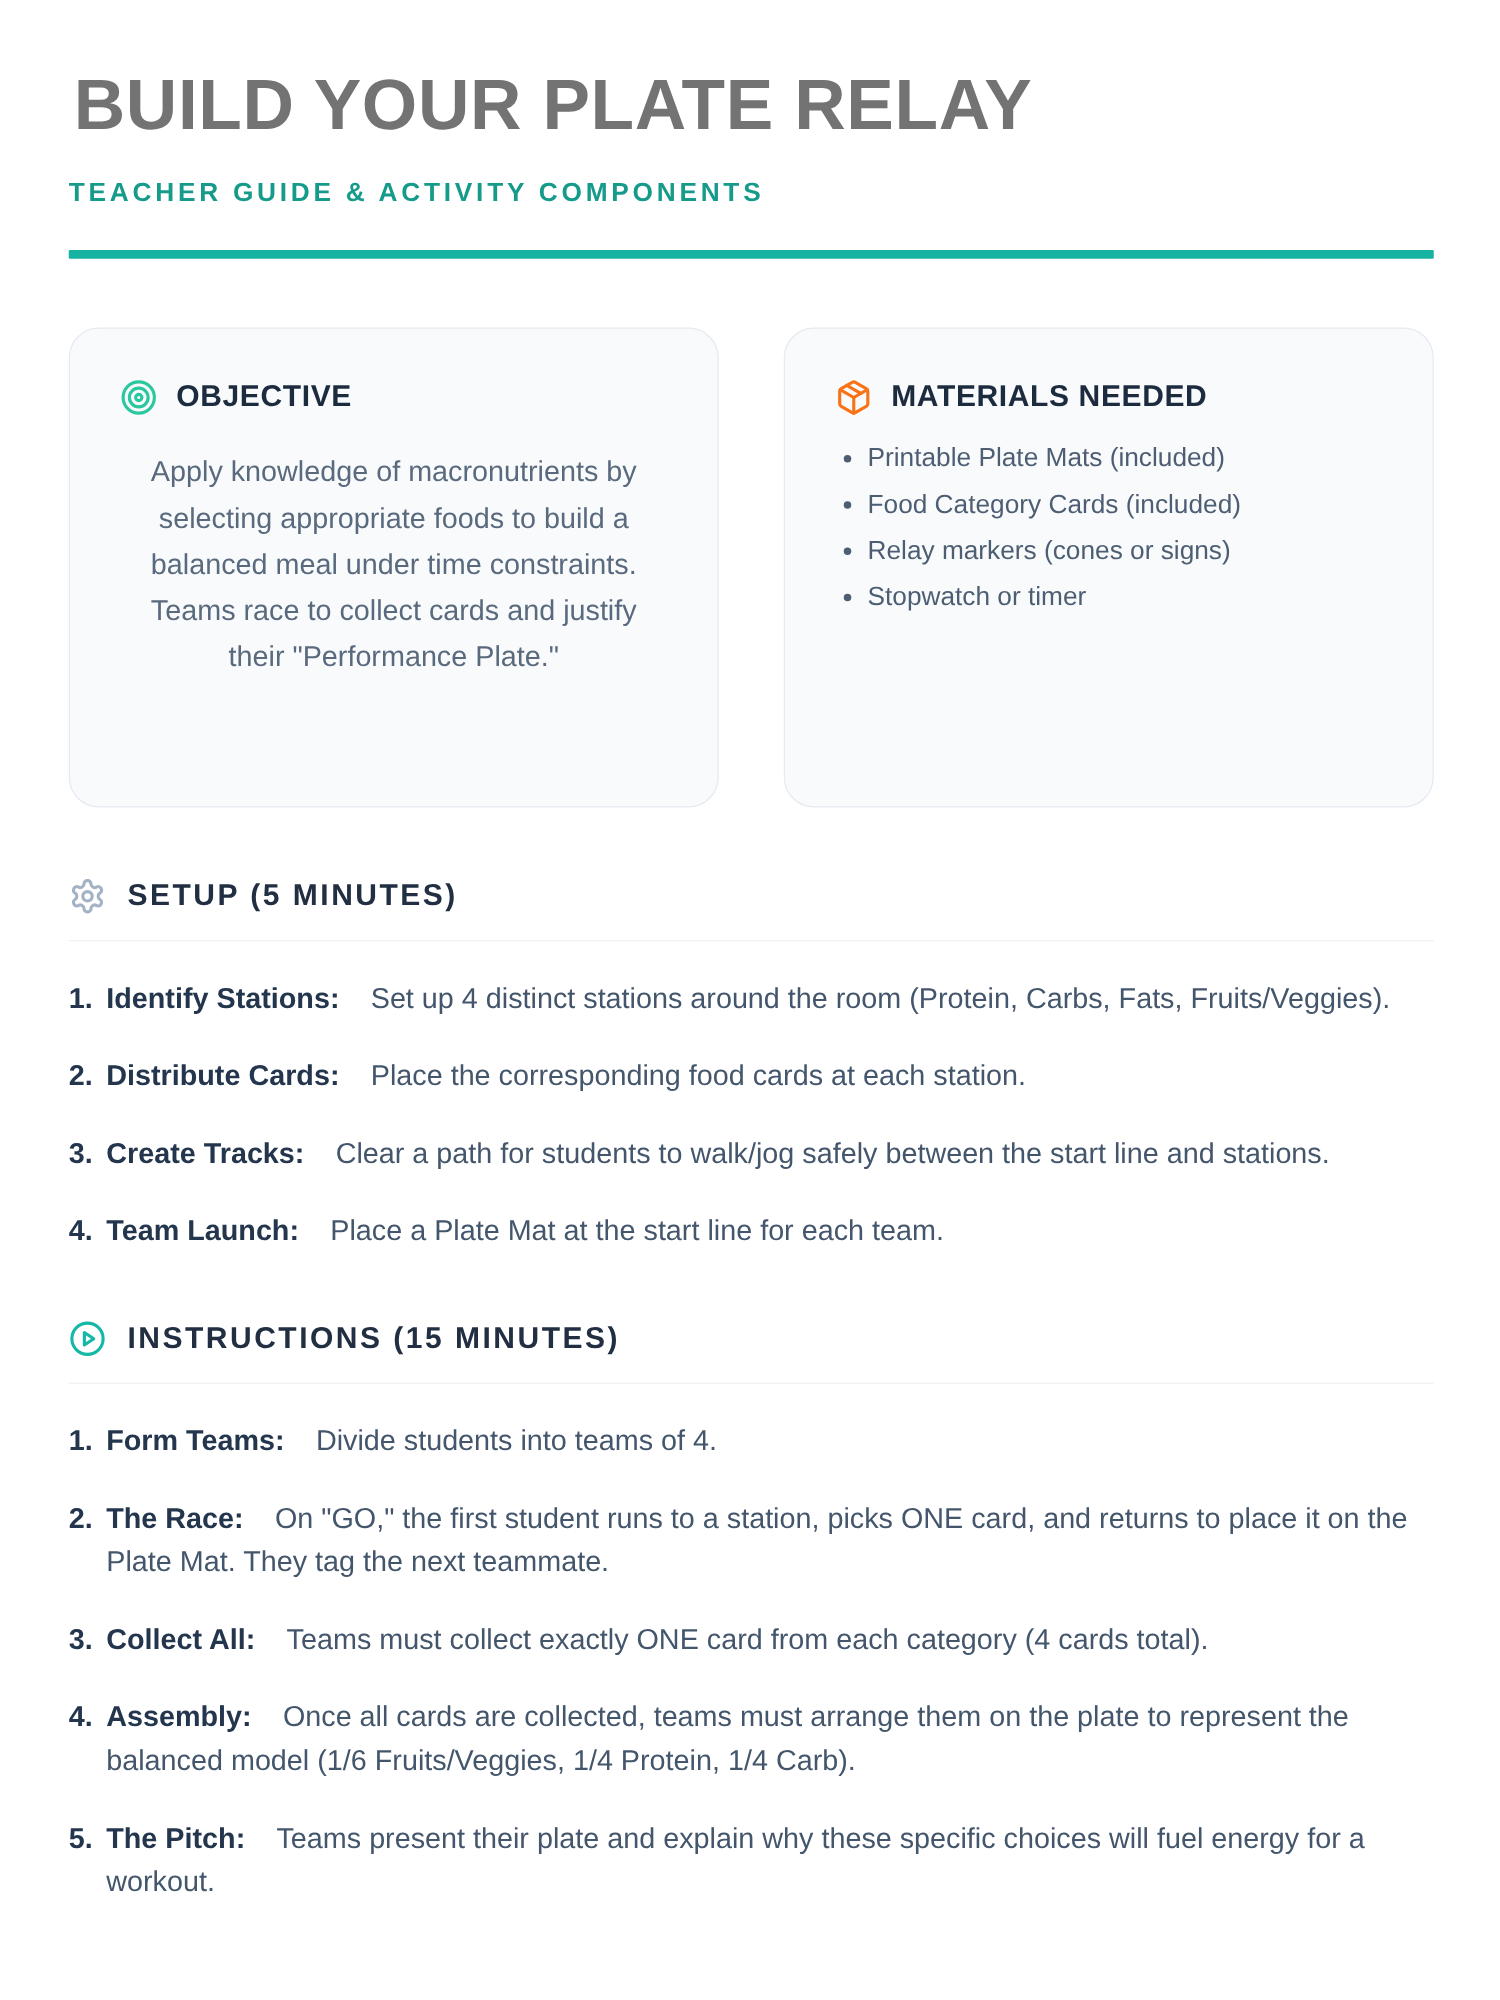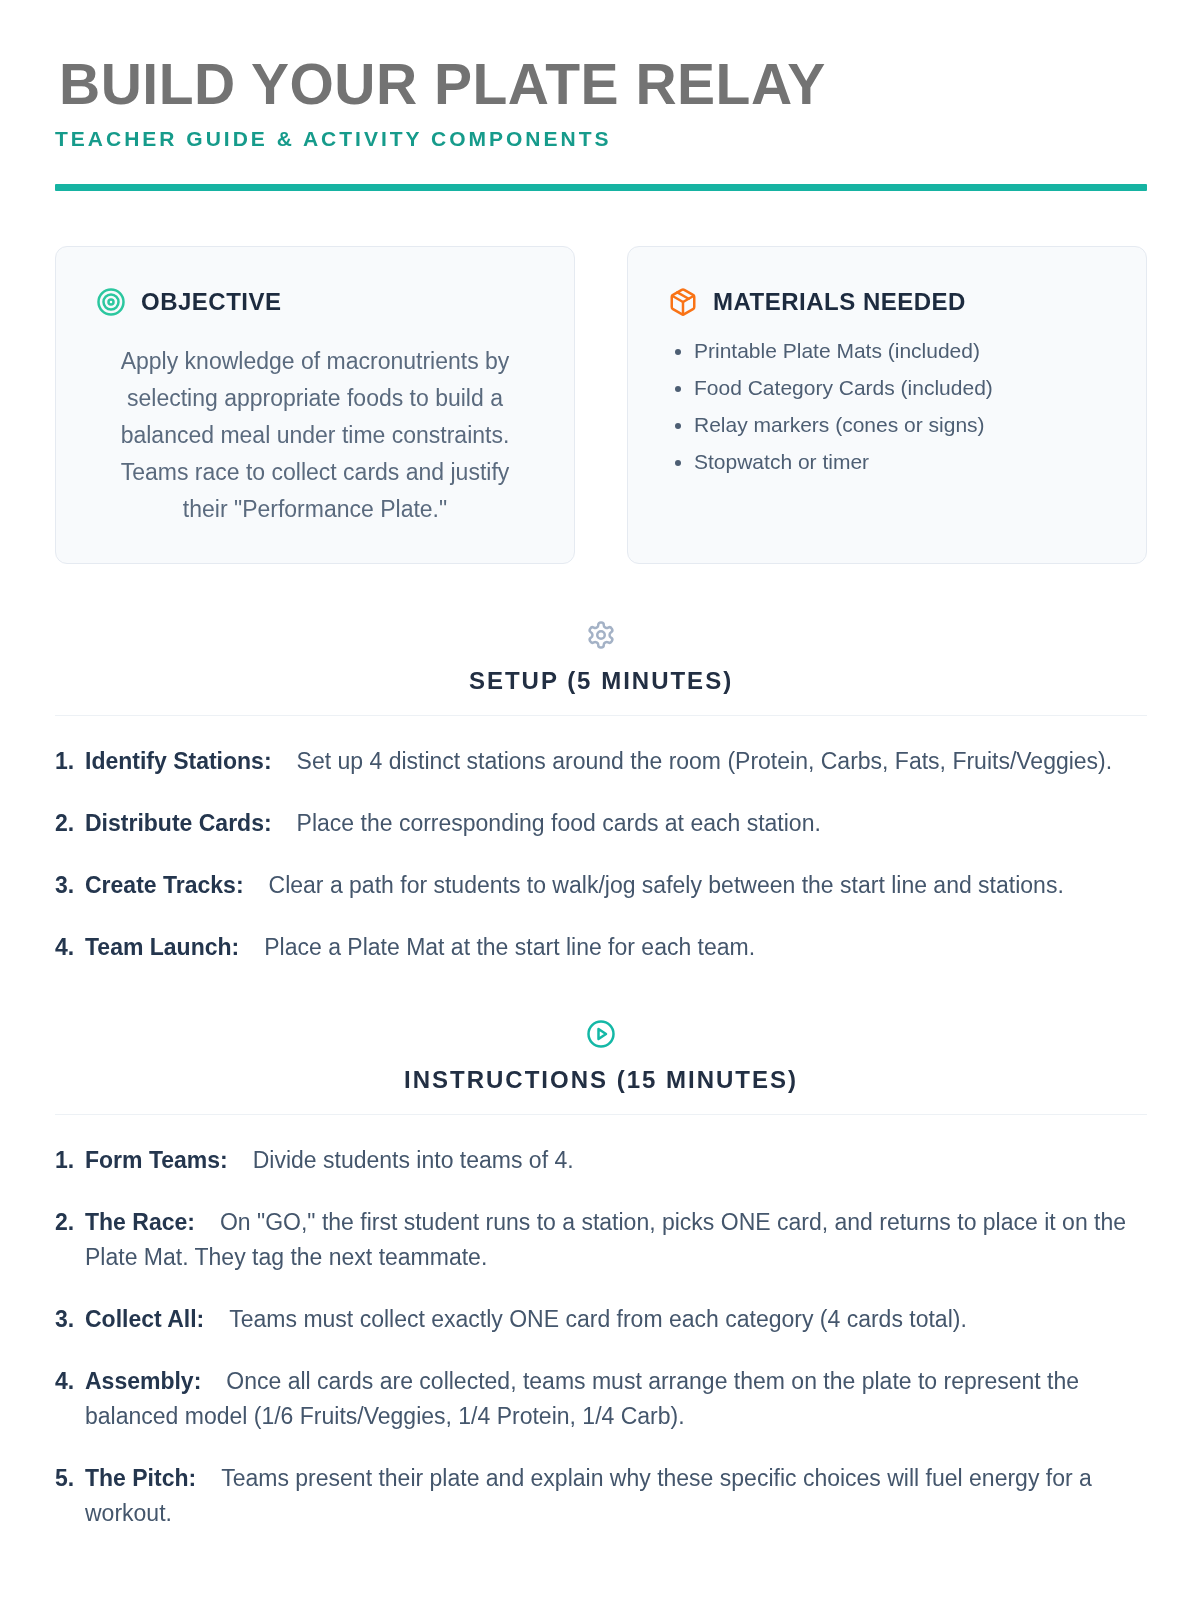--- a/index.html
+++ b/index.html
@@ -16,21 +16,21 @@
   
   .doc-title {
     font-size: 57px;
     font-weight: 900;
     color: #737373;
     letter-spacing: 0.5px;
     line-height: 1.0;
     margin: 4px;
   }
   .doc-subtitle {
-    margin-top: 14px;
+    margin-top: 30px;
     font-size: 21px;
     font-weight: 700;
     color: #169b8b;
     letter-spacing: 3px;
   }
   .accent-rule {
     margin-top: 33px;
     height: 7px;
     background: #16b3a2;
     border: none;
@@ -39,24 +39,24 @@
 
   
   .cards-row {
     margin-top: 55px;
     display: flex;
     gap: 52px;
   }
   .card {
     flex: 1;
     box-sizing: border-box;
-    height: 318px;
+    height: 384px;
     background: #f8fafc;
     border: 1px solid #e5eaf1;
-    border-radius: 12px;
+    border-radius: 24px;
     padding: 40px 40px;
   }
   .card-header {
     display: flex;
     align-items: center;
     gap: 15px;
   }
   .card-title {
     font-size: 24px;
     font-weight: 800;
@@ -81,21 +81,20 @@
   .materials-list li::marker { color: #4d5e73; }
 
   
   .section-heading {
     margin-top: 56px;
     display: flex;
     align-items: center;
     gap: 17px;
     border-bottom: 1px solid #edf1f5;
     padding-bottom: 20px;
-    flex-direction: column;
   }
   .section-title {
     font-size: 24px;
     font-weight: 800;
     letter-spacing: 2px;
     color: #222f43;
   }
 
   
   .steps { margin-top: 28px; }

